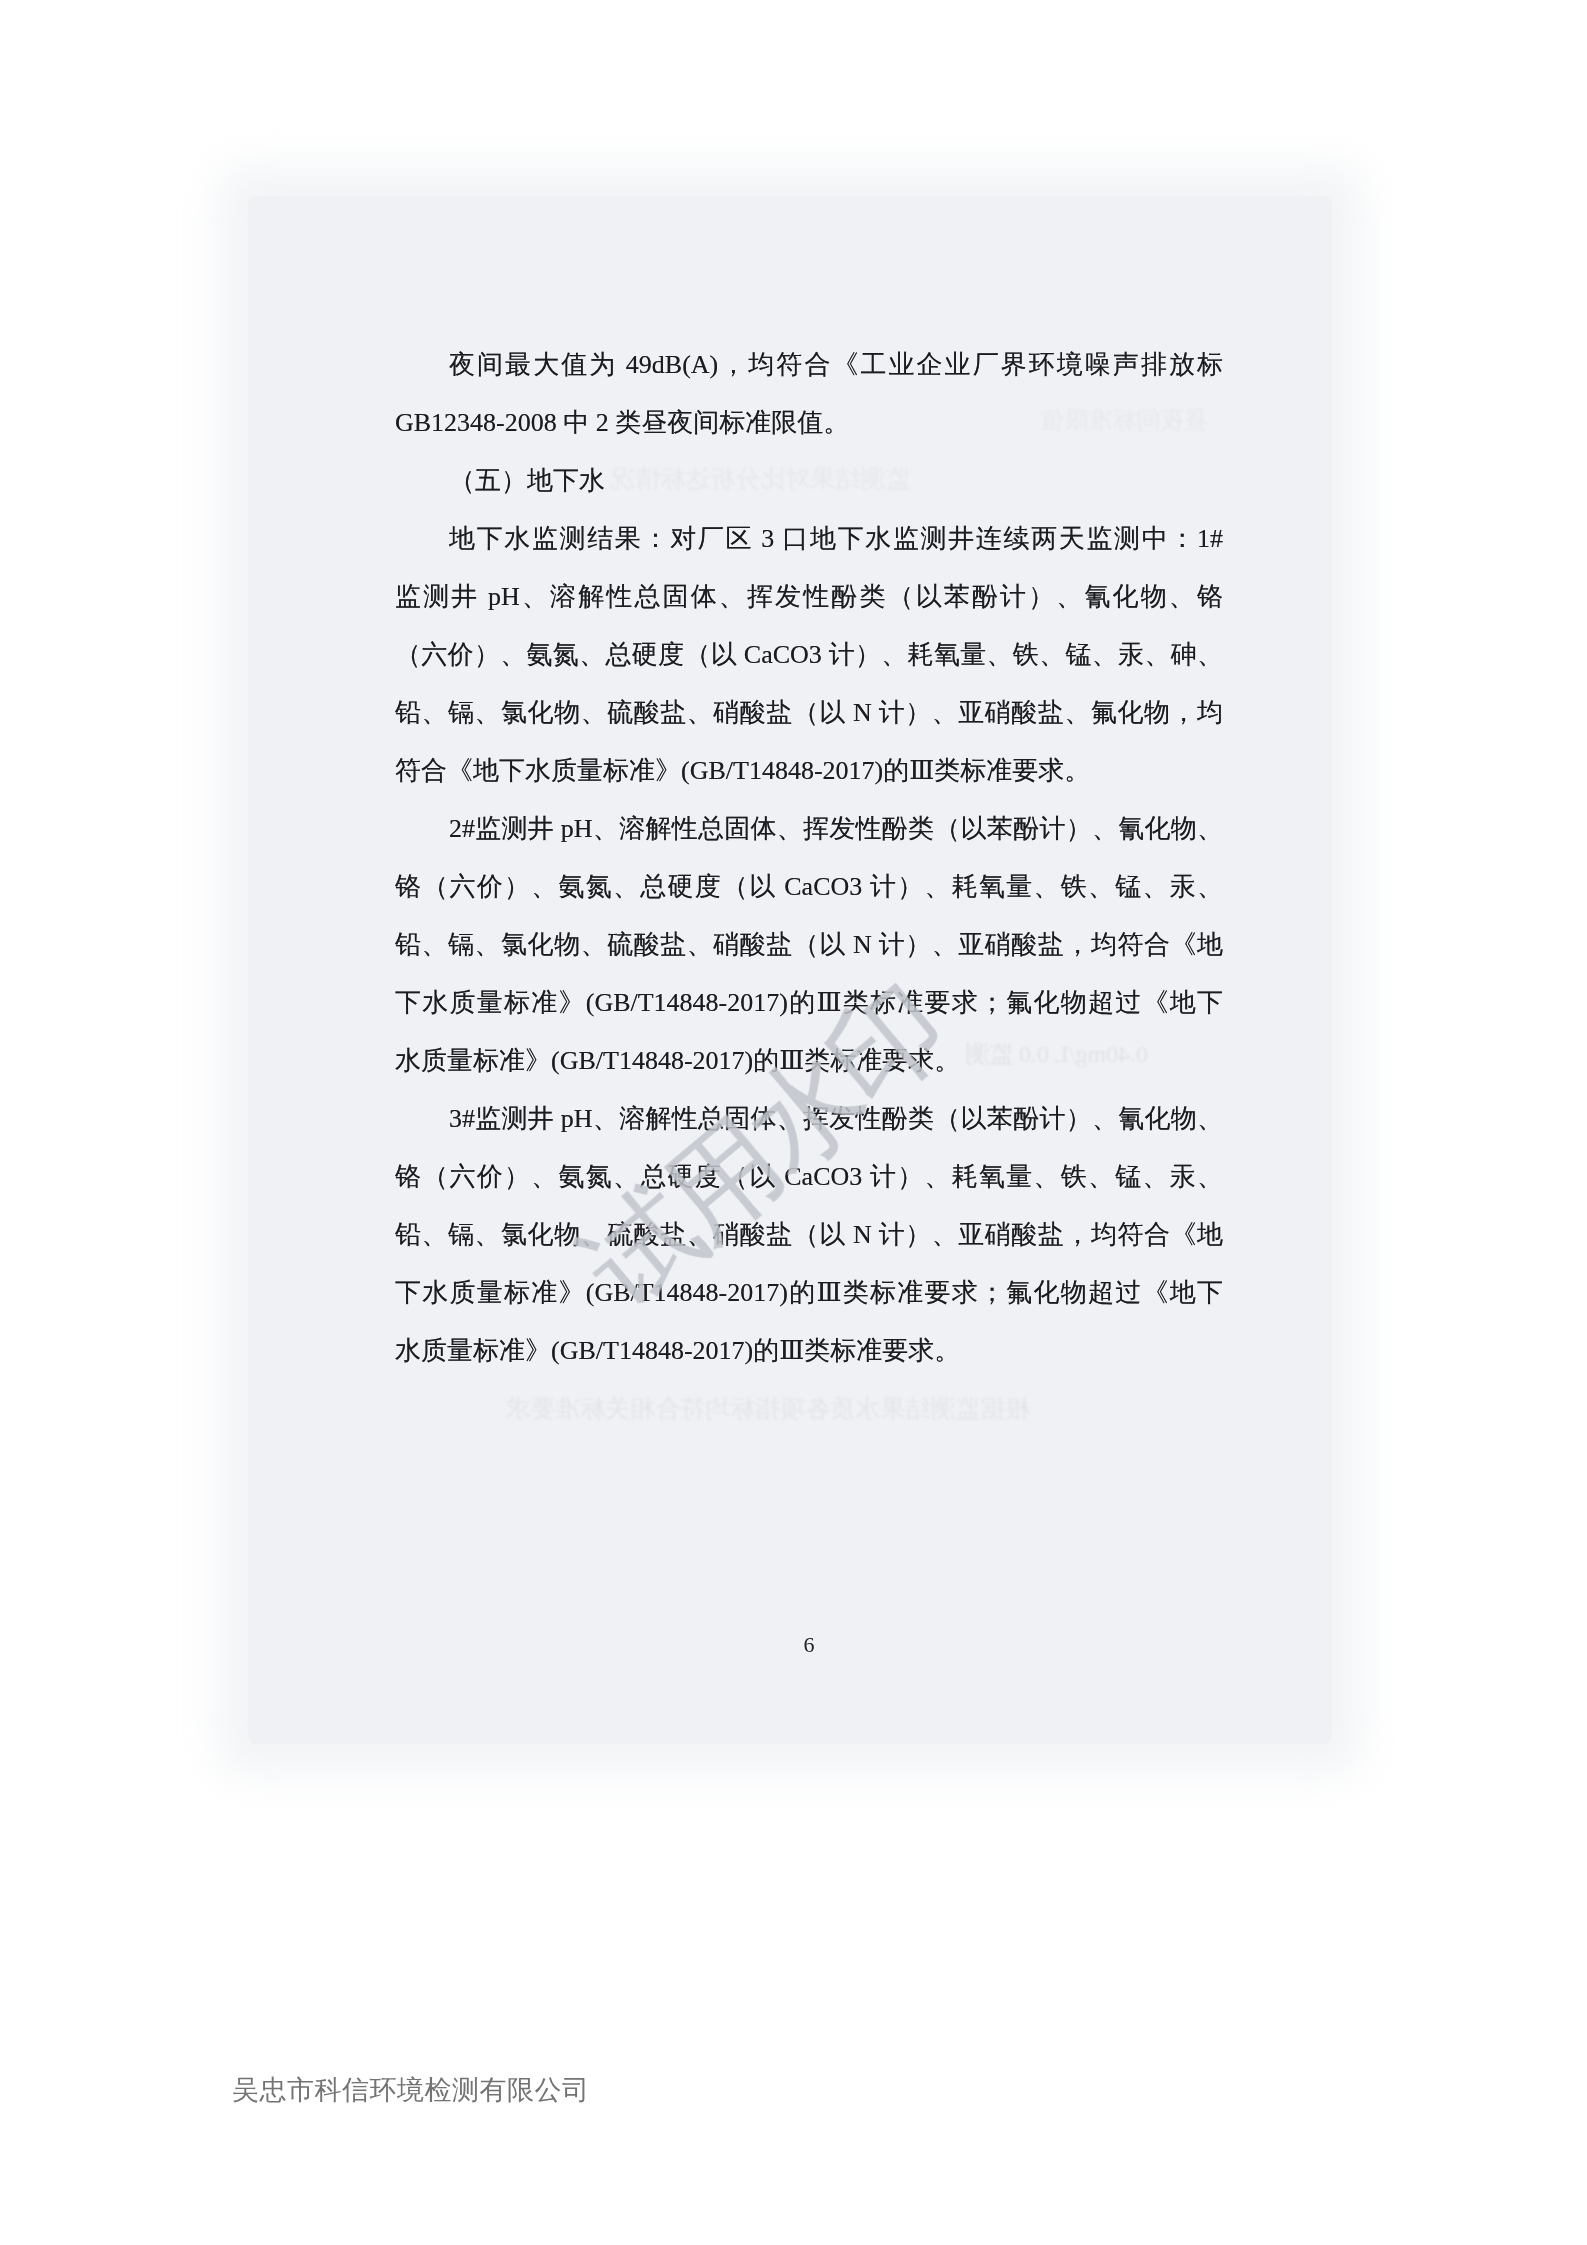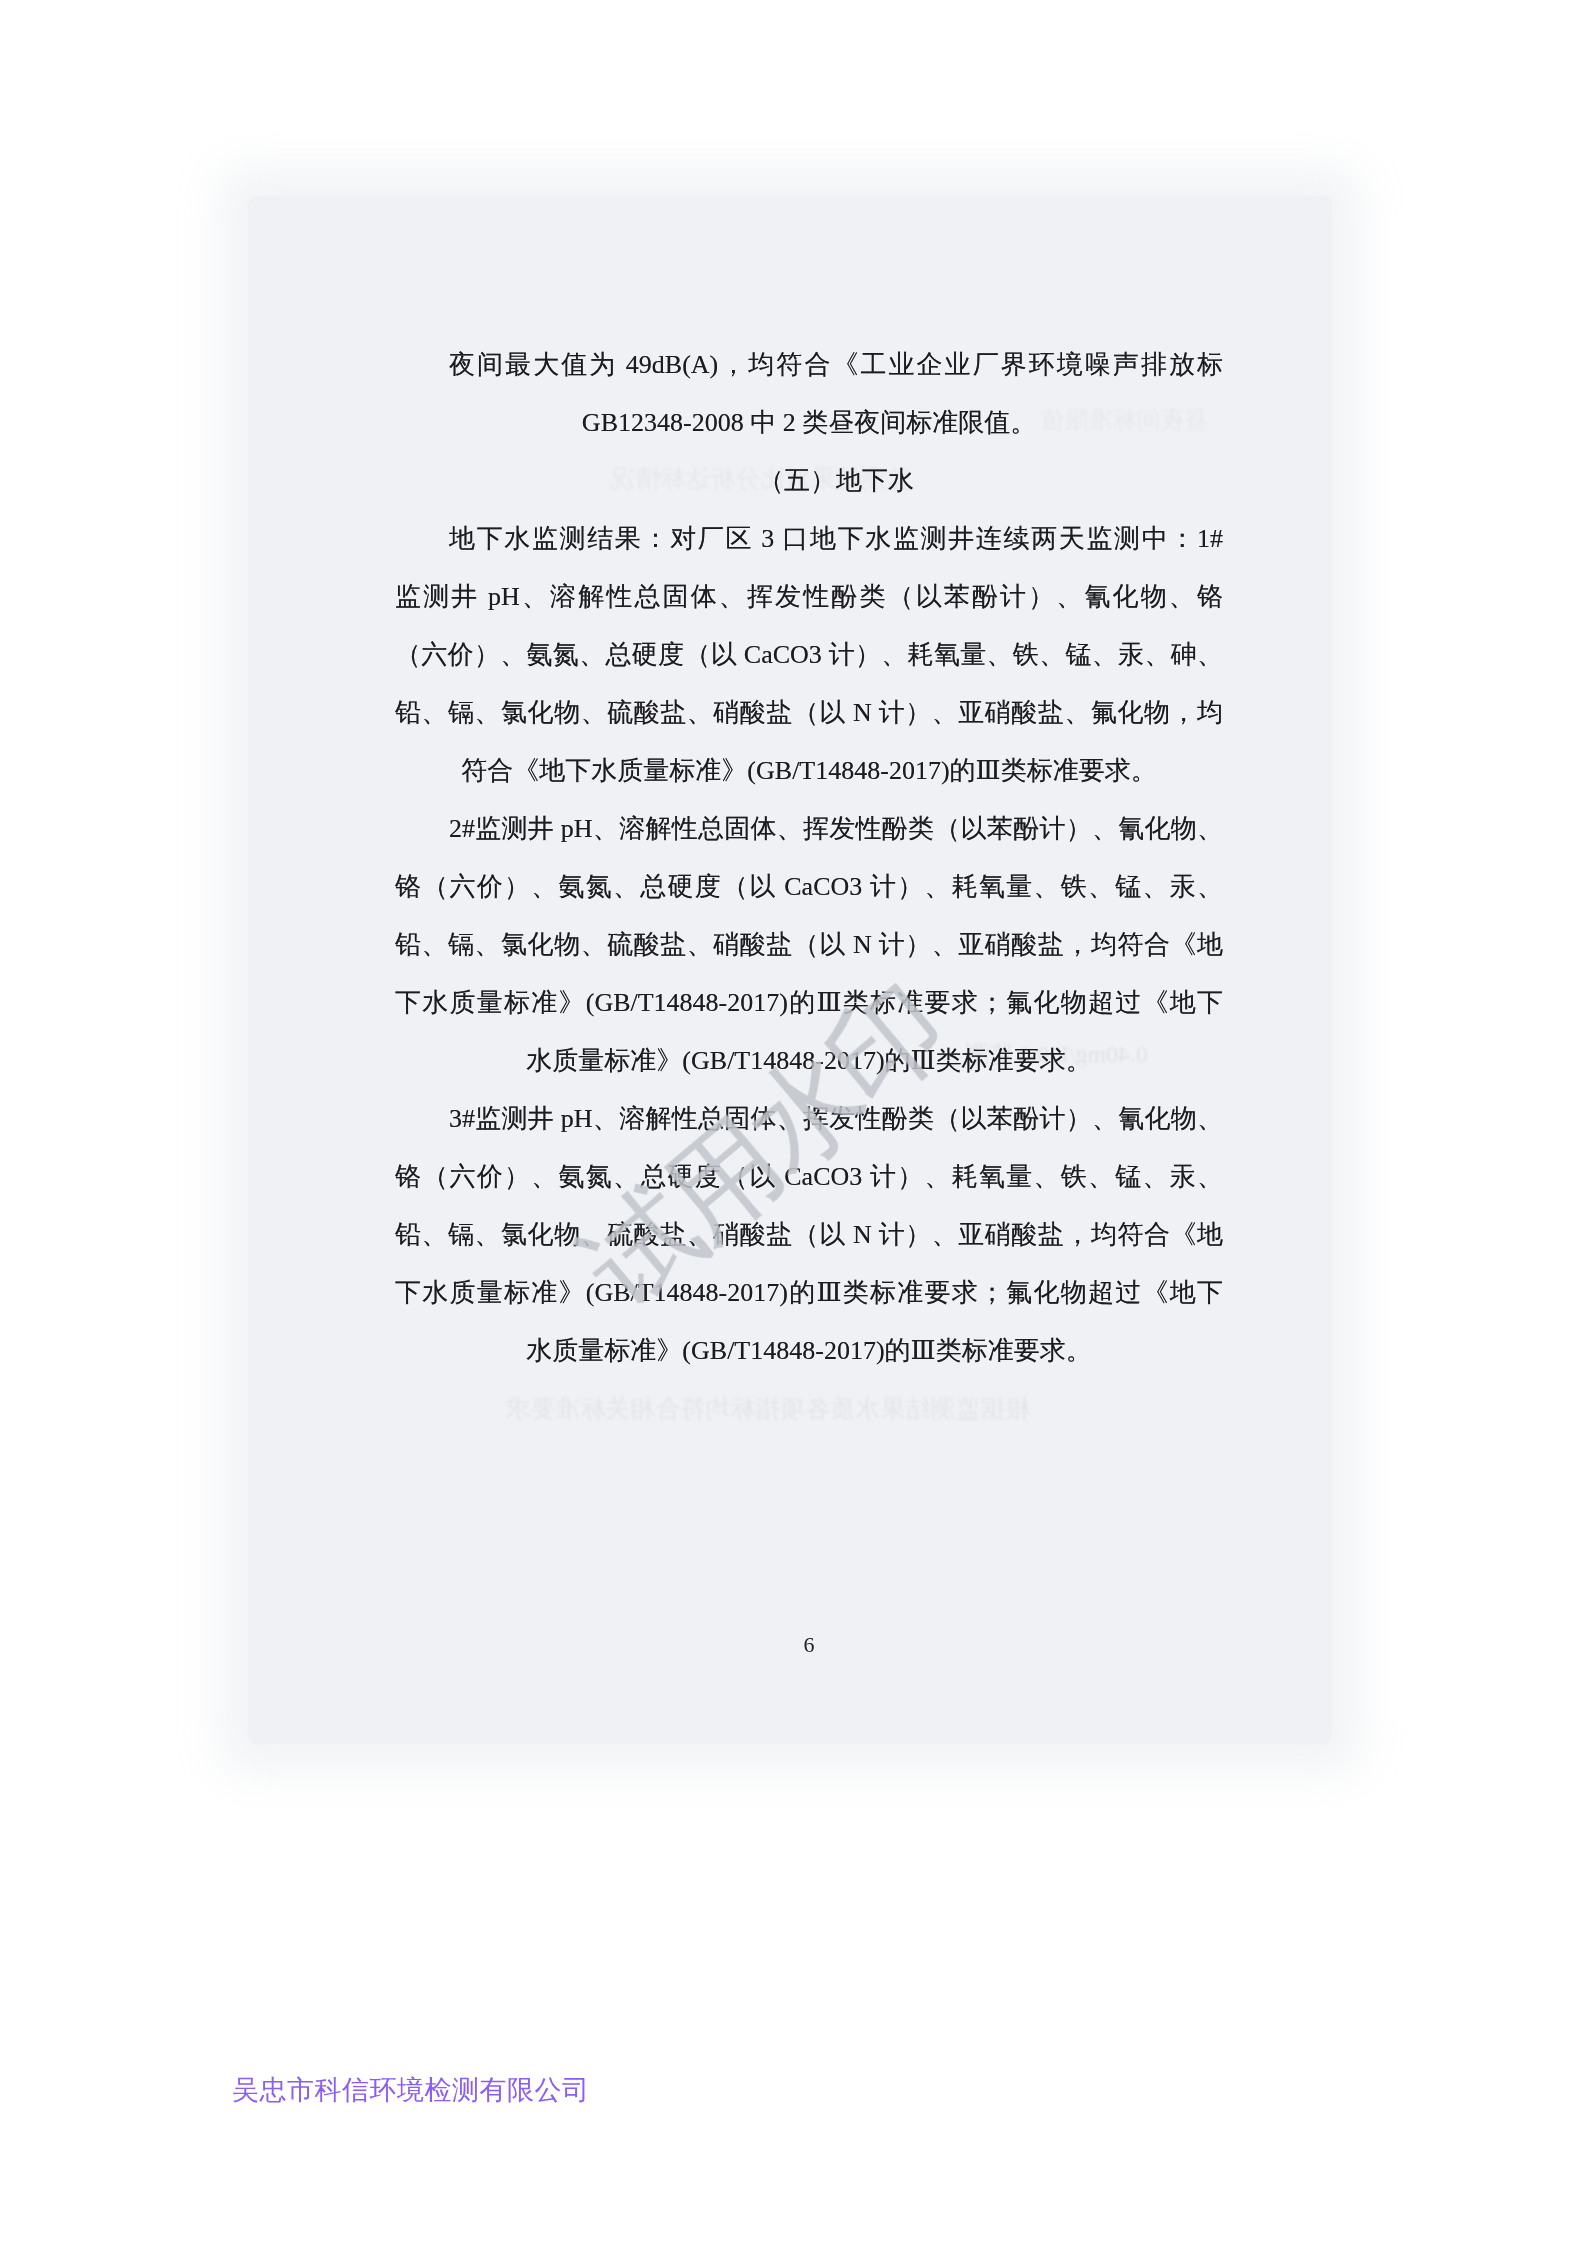--- a/index.html
+++ b/index.html
@@ -22,21 +22,21 @@
   
   .textblock{
     position:absolute;left:395px;top:336px;width:828px;
     font-size:26px;color:#1c1c1f;
     text-shadow:0 0 0.6px rgba(22,22,26,0.6);
     z-index:2;
   }
   .line{
     height:58px;line-height:58px;
     overflow:hidden;
-    text-align:center;
+    text-align:left;
   }
   .line.justify{
     text-align:justify;
     text-align-last:justify;
   }
   .line.indent{ padding-left:54px; }
   .line.bold{ font-weight:700; letter-spacing:1px; }
   .line.blank{ height:58px; }
   
   .watermark{
@@ -56,21 +56,21 @@
     filter:blur(1.3px);
     z-index:1;
   }
   .page-number{
     position:absolute;left:395px;top:1632px;width:828px;
     text-align:center;font-size:22px;color:#222;z-index:2;
   }
   .footer{
     position:absolute;left:232px;top:2072px;
     font-family:"Liberation Sans","DejaVu Sans",sans-serif;
-    font-size:27px;color:#8b5cf6;letter-spacing:0.5px;
+    font-size:27px;color:#737373;letter-spacing:0.5px;
     z-index:2;
   }
 </style>
 </head>
 <body>
 
 <div class="page">
 
   <div class="scan-tint"></div>
 

